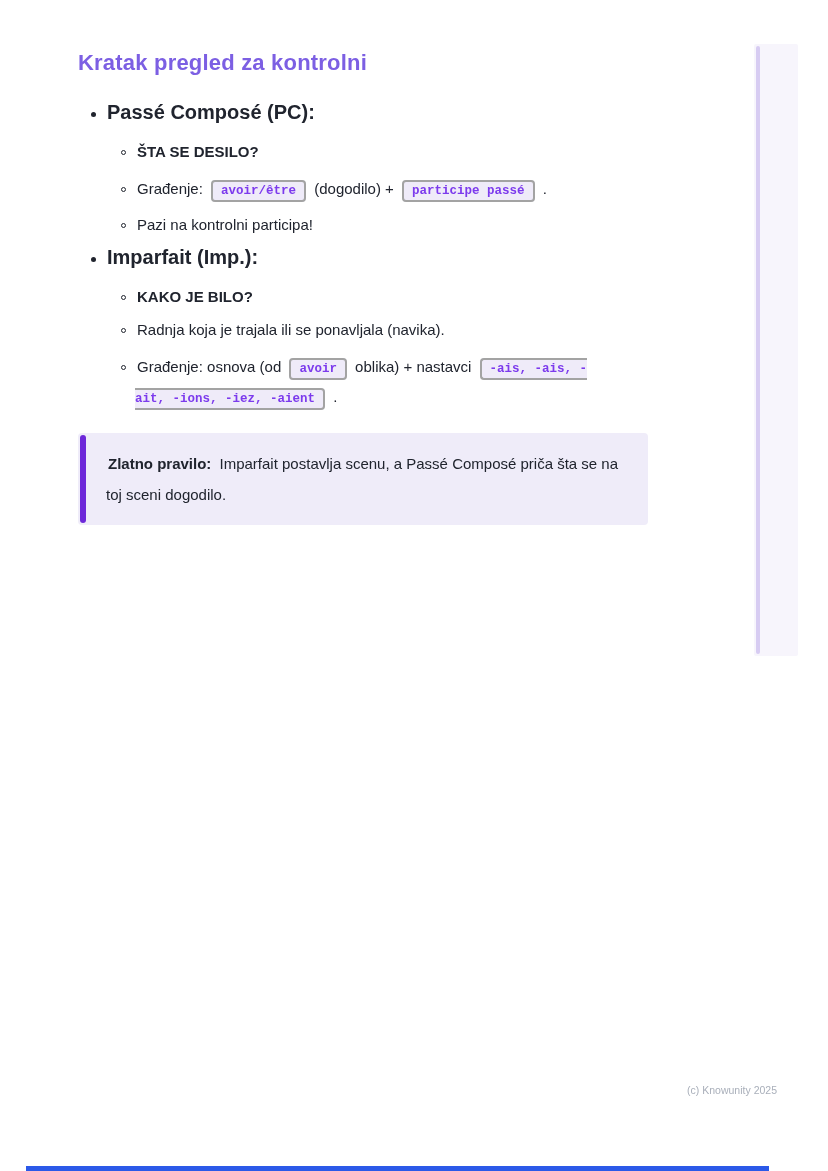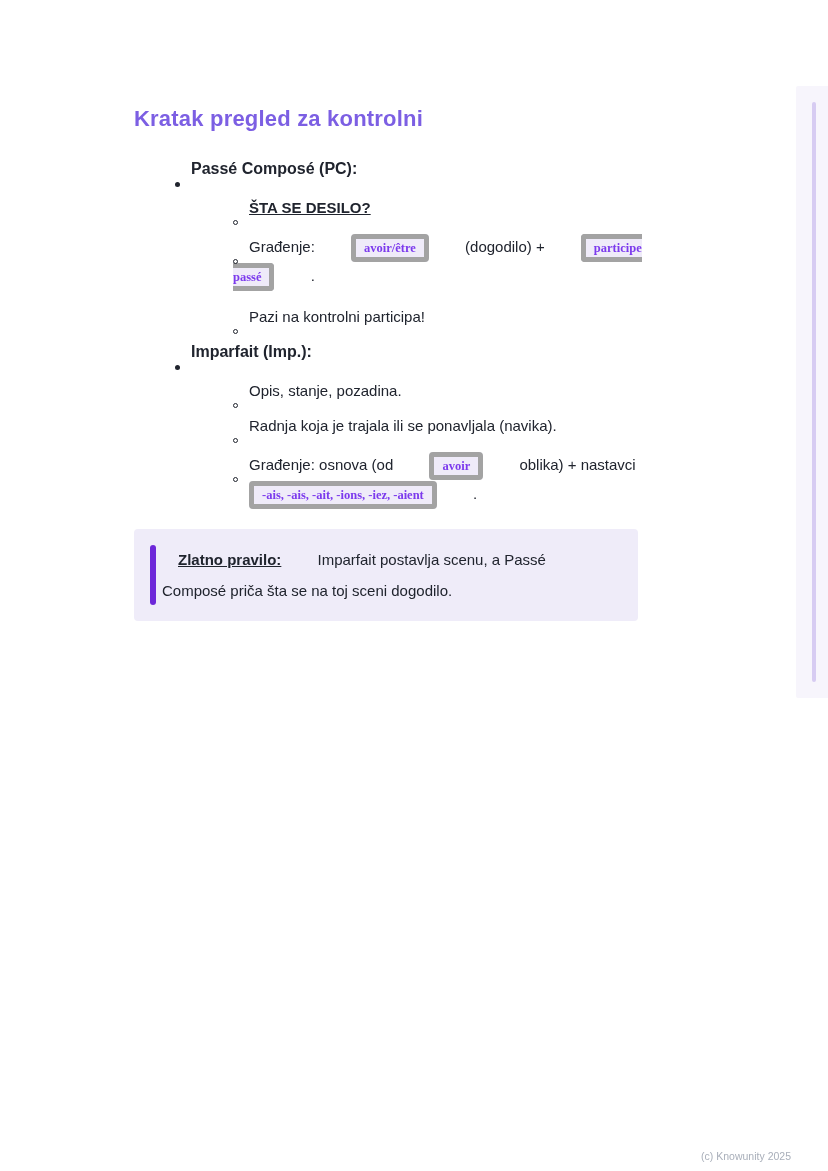--- a/index.html
+++ b/index.html
@@ -1,15 +1,15 @@
 <!DOCTYPE html>
 <html><head>
 <meta charset="utf-8">
 <style>
-  * { margin:16px; padding:0; box-sizing:border-box; }
+  * { margin:2px; padding:0; box-sizing:border-box; }
   html,body { width:828px; height:1171px; }
   body {
     position:relative;
     background:#ffffff;
     font-family:"Liberation Sans", sans-serif;
     color:#20242e;
     overflow:hidden;
   }
   .content {
     position:absolute;
@@ -19,21 +19,21 @@
   h1.page-title {
     font-size:22px;
     font-weight:bold;
     color:#7c5fe3;
     letter-spacing:0.2px;
     margin-bottom:27px;
   }
   ul { list-style:none; }
   .l1-item { position:relative; padding-left:25px; margin-bottom:10px; }
   .l1-label {
-    font-size:16px;
+    font-size:20px;
     font-weight:bold;
     line-height:19px;
     margin-bottom:20px;
   }
   .disc {
     position:absolute;
     left:9px; top:7px;
     width:5px; height:5px;
     border-radius:50%;
     background:#20242e;
@@ -49,36 +49,36 @@
   .l2-item.chips { line-height:27px; margin-bottom:10px; }
   .circle {
     position:absolute;
     left:10px; top:6px;
     width:5px; height:5px;
     border-radius:50%;
     border:1.5px solid #20242e;
     background:transparent;
   }
   .l2-item.chips .circle { top:10px; }
-  .bold { font-weight:bold;text-decoration:underline; }
+  .bold { font-weight:bold; }
   code.chip {
-    font-family:Liberation Serif, serif;
+    font-family:Liberation Mono, monospace;
     font-size:12.5px;
     font-weight:bold;
     color:#7c3aed;
     background:#efebf9;
-    border:5px solid #a3a3a3;
+    border:2px solid #a3a3a3;
     border-radius:4px;
     padding:2px 8px;
     white-space:normal;
   }
   .callout {
     position:relative;
     margin-top:20px;
-    width:504px;
+    width:570px;
     background:#efecf9;
     border-radius:4px;
     padding:15px 24px 15px 28px;
     font-size:15px;
     line-height:31px;
   }
   .callout-bar {
     position:absolute;
     left:0; top:0; bottom:0;
     width:6px;
@@ -94,21 +94,21 @@
   }
   .right-panel-line {
     position:absolute;
     left:0; top:0; bottom:0;
     width:4px;
     background:#d7ccf2;
     border-radius:2px;
   }
   .footer-credit {
     position:absolute;
-    top:1102px;
+    top:1078px;
     right:53px;
     font-size:10.5px;
     color:#a9afba;
   }
   .bottom-bar {
     position:absolute;
     left:20px; bottom:0;
     width:743px; height:7px;
     background:#2b59e8;
   }
@@ -140,21 +140,21 @@
         </li>
       </ul>
     </li>
 
     <li class="l1-item">
       <span class="disc"></span>
       <div class="l1-label">Imparfait (Imp.):</div>
       <ul class="l2">
         <li class="l2-item">
           <span class="circle"></span>
-          <span>Opis, stanje, pozadina.</span>
+          <span class="bold">KAKO JE BILO?</span>
         </li>
         <li class="l2-item">
           <span class="circle"></span>
           <span>Radnja koja je trajala ili se ponavljala (navika).</span>
         </li>
         <li class="l2-item chips">
           <span class="circle"></span>
           <span>Građenje: osnova (od </span><code class="chip">avoir</code><span> oblika) + nastavci </span><code class="chip">-ais, -ais, -ait, -ions, -iez, -aient</code><span> .</span>
         </li>
       </ul>

